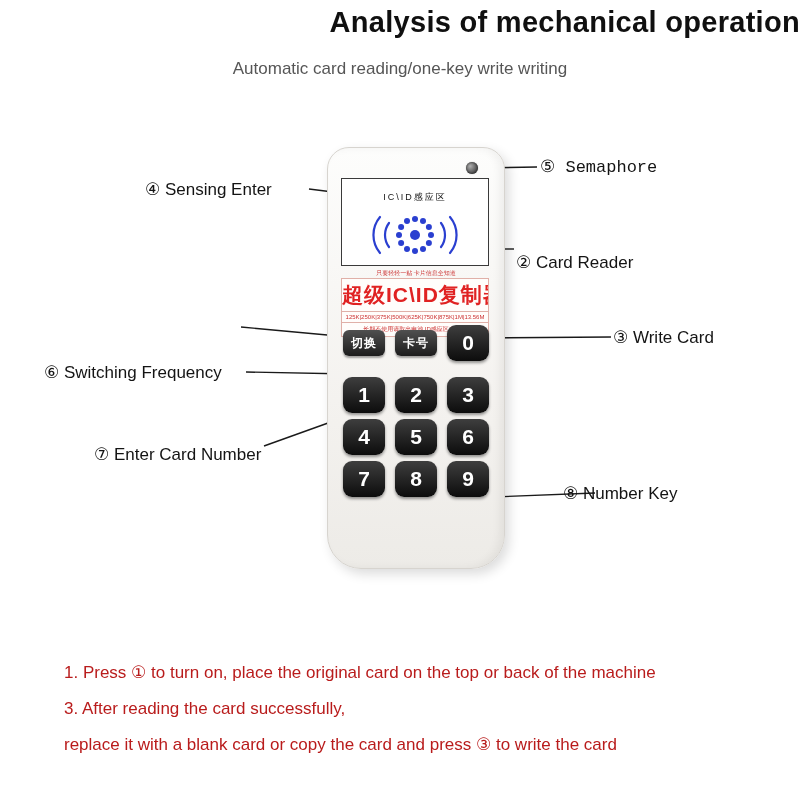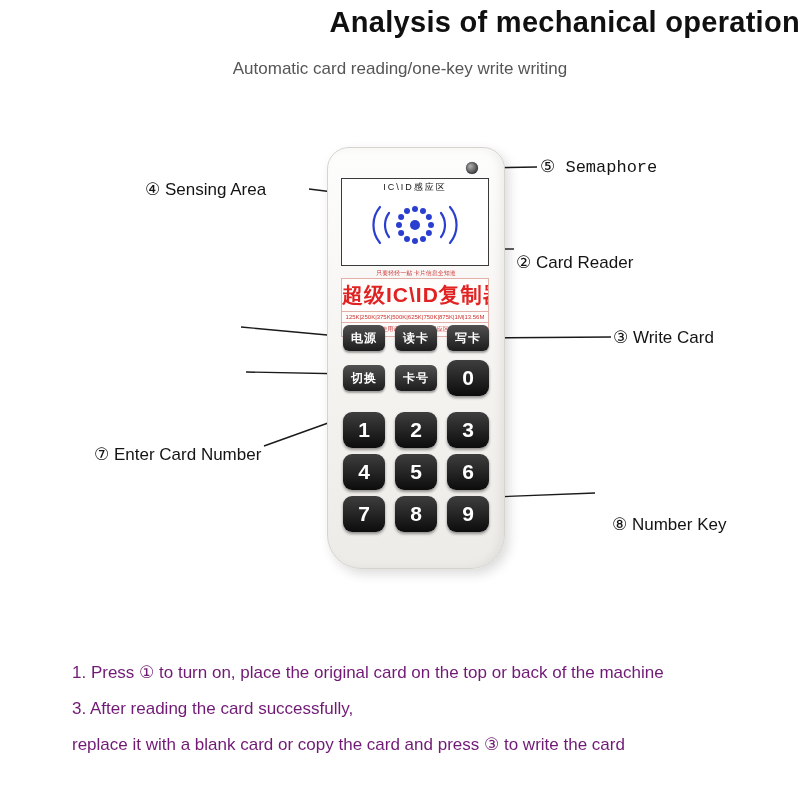--- a/index.html
+++ b/index.html
@@ -30,21 +30,21 @@
   .led{
     position:absolute;left:138px;top:14px;width:12px;height:12px;border-radius:50%;
     background:radial-gradient(circle at 35% 35%, #b0b0b0, #474747 70%);
     box-shadow:inset 0 0 2px #1d1d1d, 0 0 1px #888;
   }
   .sense-box{
     position:absolute;left:13px;top:30px;width:148px;height:88px;
     border:1px solid #3a3a3a;background:#fff;box-sizing:border-box;
   }
   .sense-label{
-    text-align:center;font-size:9px;color:#151515;margin-top:2px;letter-spacing:2px;
+    text-align:center;font-size:9px;color:#151515;margin-top:12px;letter-spacing:2px;
   }
   .coil{display:block;margin:1px auto 0 auto;}
 
   .notice-top{
     position:absolute;top:121px;left:0;width:100%;text-align:center;
     font-size:6px;color:#cc3333;white-space:nowrap;overflow:hidden;
   }
   .sticker{
     position:absolute;top:130px;left:13px;width:148px;
     border:1px solid #e0b0a8;box-sizing:border-box;background:#fffdfb;
@@ -81,27 +81,27 @@
 
   
   .callout{position:absolute;font-size:17px;color:#141414;white-space:nowrap;}
   .c-sensing{left:145px;top:179px;}
   .c-semaphore{left:540px;top:156px;font-family:Liberation Mono, monospace;}
   .c-cardreader{left:516px;top:240px;margin-top:12px;}
   .c-power{left:100px;top:317px;}
   .c-write{left:613px;top:327px;}
   .c-switching{left:44px;top:362px;}
   .c-enter{left:94px;top:444px;}
-  .c-number{left:612px;top:483px;margin-top:31px;}
+  .c-number{left:563px;top:483px;}
 
   .lines{position:absolute;left:0;top:0;pointer-events:none;}
 
   .instructions{
-    position:absolute;left:72px;top:655px;width:690px;
-    font-size:17px;color:#701a75;line-height:36px;
+    position:absolute;left:64px;top:655px;width:690px;
+    font-size:17px;color:#b91c1c;line-height:36px;
   }
 </style>
 </head>
 <body>
 
 <div class="canvas">
 
   <h1 class="title">Analysis of mechanical operation</h1>
   <div class="subtitle">Automatic card reading/one-key write writing</div>
 
@@ -150,25 +150,20 @@
 
     <div class="notice-top">只要轻轻一贴 卡片信息全知道</div>
 
     <div class="sticker">
       <div class="product-title">超级IC\ID复制器</div>
       <div class="sticker-row">125K|250K|375K|500K|625K|750K|875K|1M|13.56M</div>
       <div class="sticker-row second">长期不使用请取出电池 ID感应区在背面</div>
     </div>
 
     <div class="keypad">
-      <div class="krow r1">
-        <div class="btn-small">电源</div>
-        <div class="btn-small">读卡</div>
-        <div class="btn-small">写卡</div>
-      </div>
       <div class="krow r2">
         <div class="btn-small">切换</div>
         <div class="btn-small">卡号</div>
         <div class="btn-digit">0</div>
       </div>
       <div class="krow digits">
         <div class="btn-digit">1</div>
         <div class="btn-digit">2</div>
         <div class="btn-digit">3</div>
       </div>
@@ -178,24 +173,25 @@
         <div class="btn-digit">6</div>
       </div>
       <div class="krow digits">
         <div class="btn-digit">7</div>
         <div class="btn-digit">8</div>
         <div class="btn-digit">9</div>
       </div>
     </div>
   </div>
 
-  <div class="callout c-sensing">④ Sensing Area</div>
+  <div class="callout c-sensing">④ Sensing Enter</div>
   <div class="callout c-semaphore">⑤ Semaphore</div>
   <div class="callout c-cardreader">② Card Reader</div>
   <div class="callout c-write">③ Write Card</div>
+  <div class="callout c-switching">⑥ Switching Frequency</div>
   <div class="callout c-enter">⑦ Enter Card Number</div>
   <div class="callout c-number">⑧ Number Key</div>
 
   <div class="instructions">
     <div>1. Press ① to turn on, place the original card on the top or back of the machine</div>
     <div>3. After reading the card successfully,</div>
     <div>replace it with a blank card or copy the card and press ③ to write the card</div>
   </div>
 
 </div>

